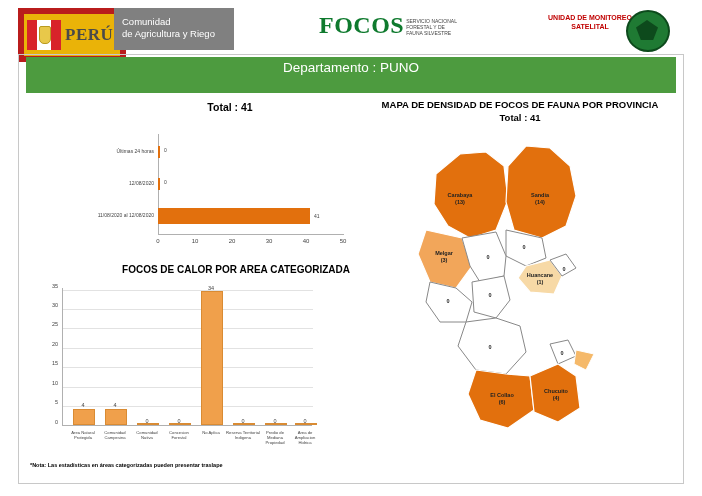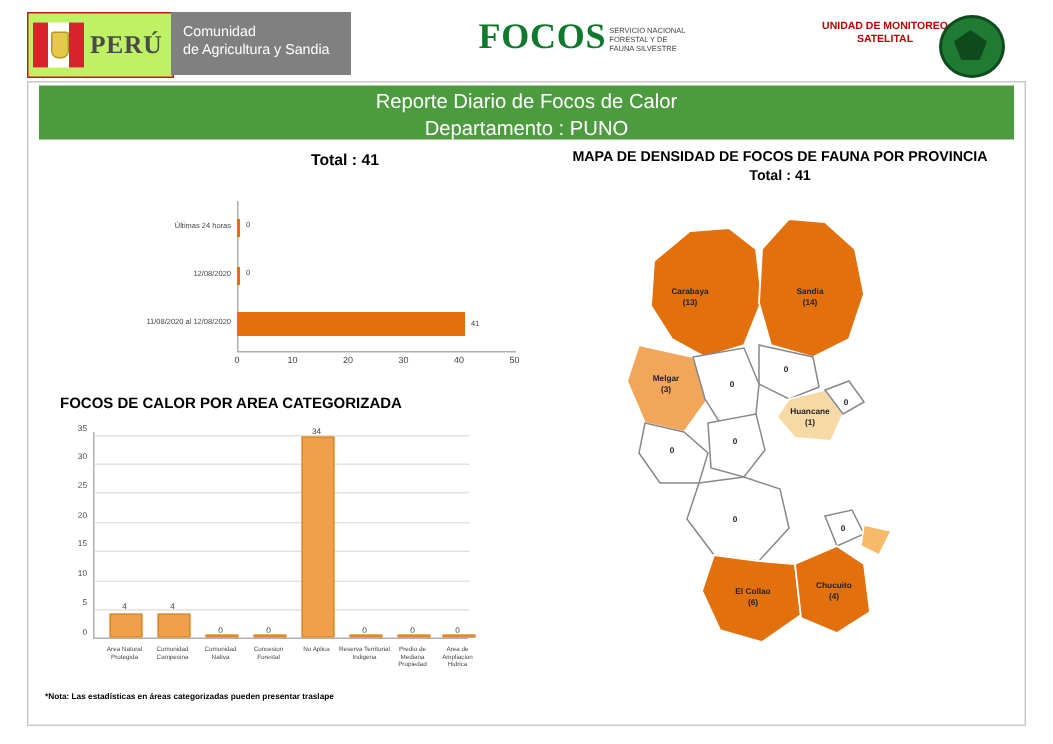--- a/index.html
+++ b/index.html
@@ -23,22 +23,22 @@
   
   .header-band {
     position: absolute;
     left: 18px; top: 8px;
     width: 666px; height: 42px;
   }
   .logo-peru {
     position: absolute;
     left: 0; top: 0;
     width: 96px; height: 42px;
-    border: 1px solid #b91c1c;
-    background: #bef264;
+    border: 6px solid #b91c1c;
+    background: #eab308;
     display: flex;
     align-items: center;
   }
   .peru-flag {
     width: 34px; height: 30px;
     margin-left: 3px;
     position: relative;
     background: #ffffff;
   }
   .peru-flag .bar-l, .peru-flag .bar-r {
@@ -189,21 +189,21 @@
     font-size: 6px;
     color: #444;
     width: 20px;
     text-align: center;
     margin-left: -10px;
   }
   .chart2-title {
     position: absolute;
     left: 40px; top: 264px;
     width: 310px;
-    text-align: left;
+    text-align: right;
     font-size: 10px;
     font-weight: bold;
     color: #000000;
   }
   .chart2 {
     position: absolute;
     left: 34px; top: 284px;
     width: 320px; height: 170px;
   }
   .chart2 .plot {
@@ -296,39 +296,38 @@
       <div class="peru-flag">
         <div class="bar-l"></div>
         <div class="crest"></div>
         <div class="bar-r"></div>
       </div>
       <div class="peru-word">PERÚ</div>
     </div>
 
     <div class="logo-minagri">
       <div>Comunidad</div>
-      <div>de Agricultura y Sandia</div>
+      <div>de Agricultura y Riego</div>
     </div>
 
     <div class="serfor-block">
       <span class="serfor-word">FOCOS</span><span class="serfor-sub">SERVICIO NACIONAL<br>FORESTAL Y DE<br>FAUNA SILVESTRE</span>
     </div>
 
     <div class="unidad-block">
       <div class="unidad-text">UNIDAD DE MONITOREO SATELITAL</div>
       <div class="unidad-emblem">
         <div class="bird"></div>
       </div>
     </div>
   </div>
 
   <div class="outer-frame"></div>
 
   <div class="title-banner">
-    <div>Reporte Diario de Focos de Calor</div>
     <div>Departamento : PUNO</div>
   </div>
 
   <div class="chart1-title">
     <div>Total : 41</div>
   </div>
 
   <div class="chart1">
     <div class="axis-y"></div>
     <div class="axis-x"></div>

